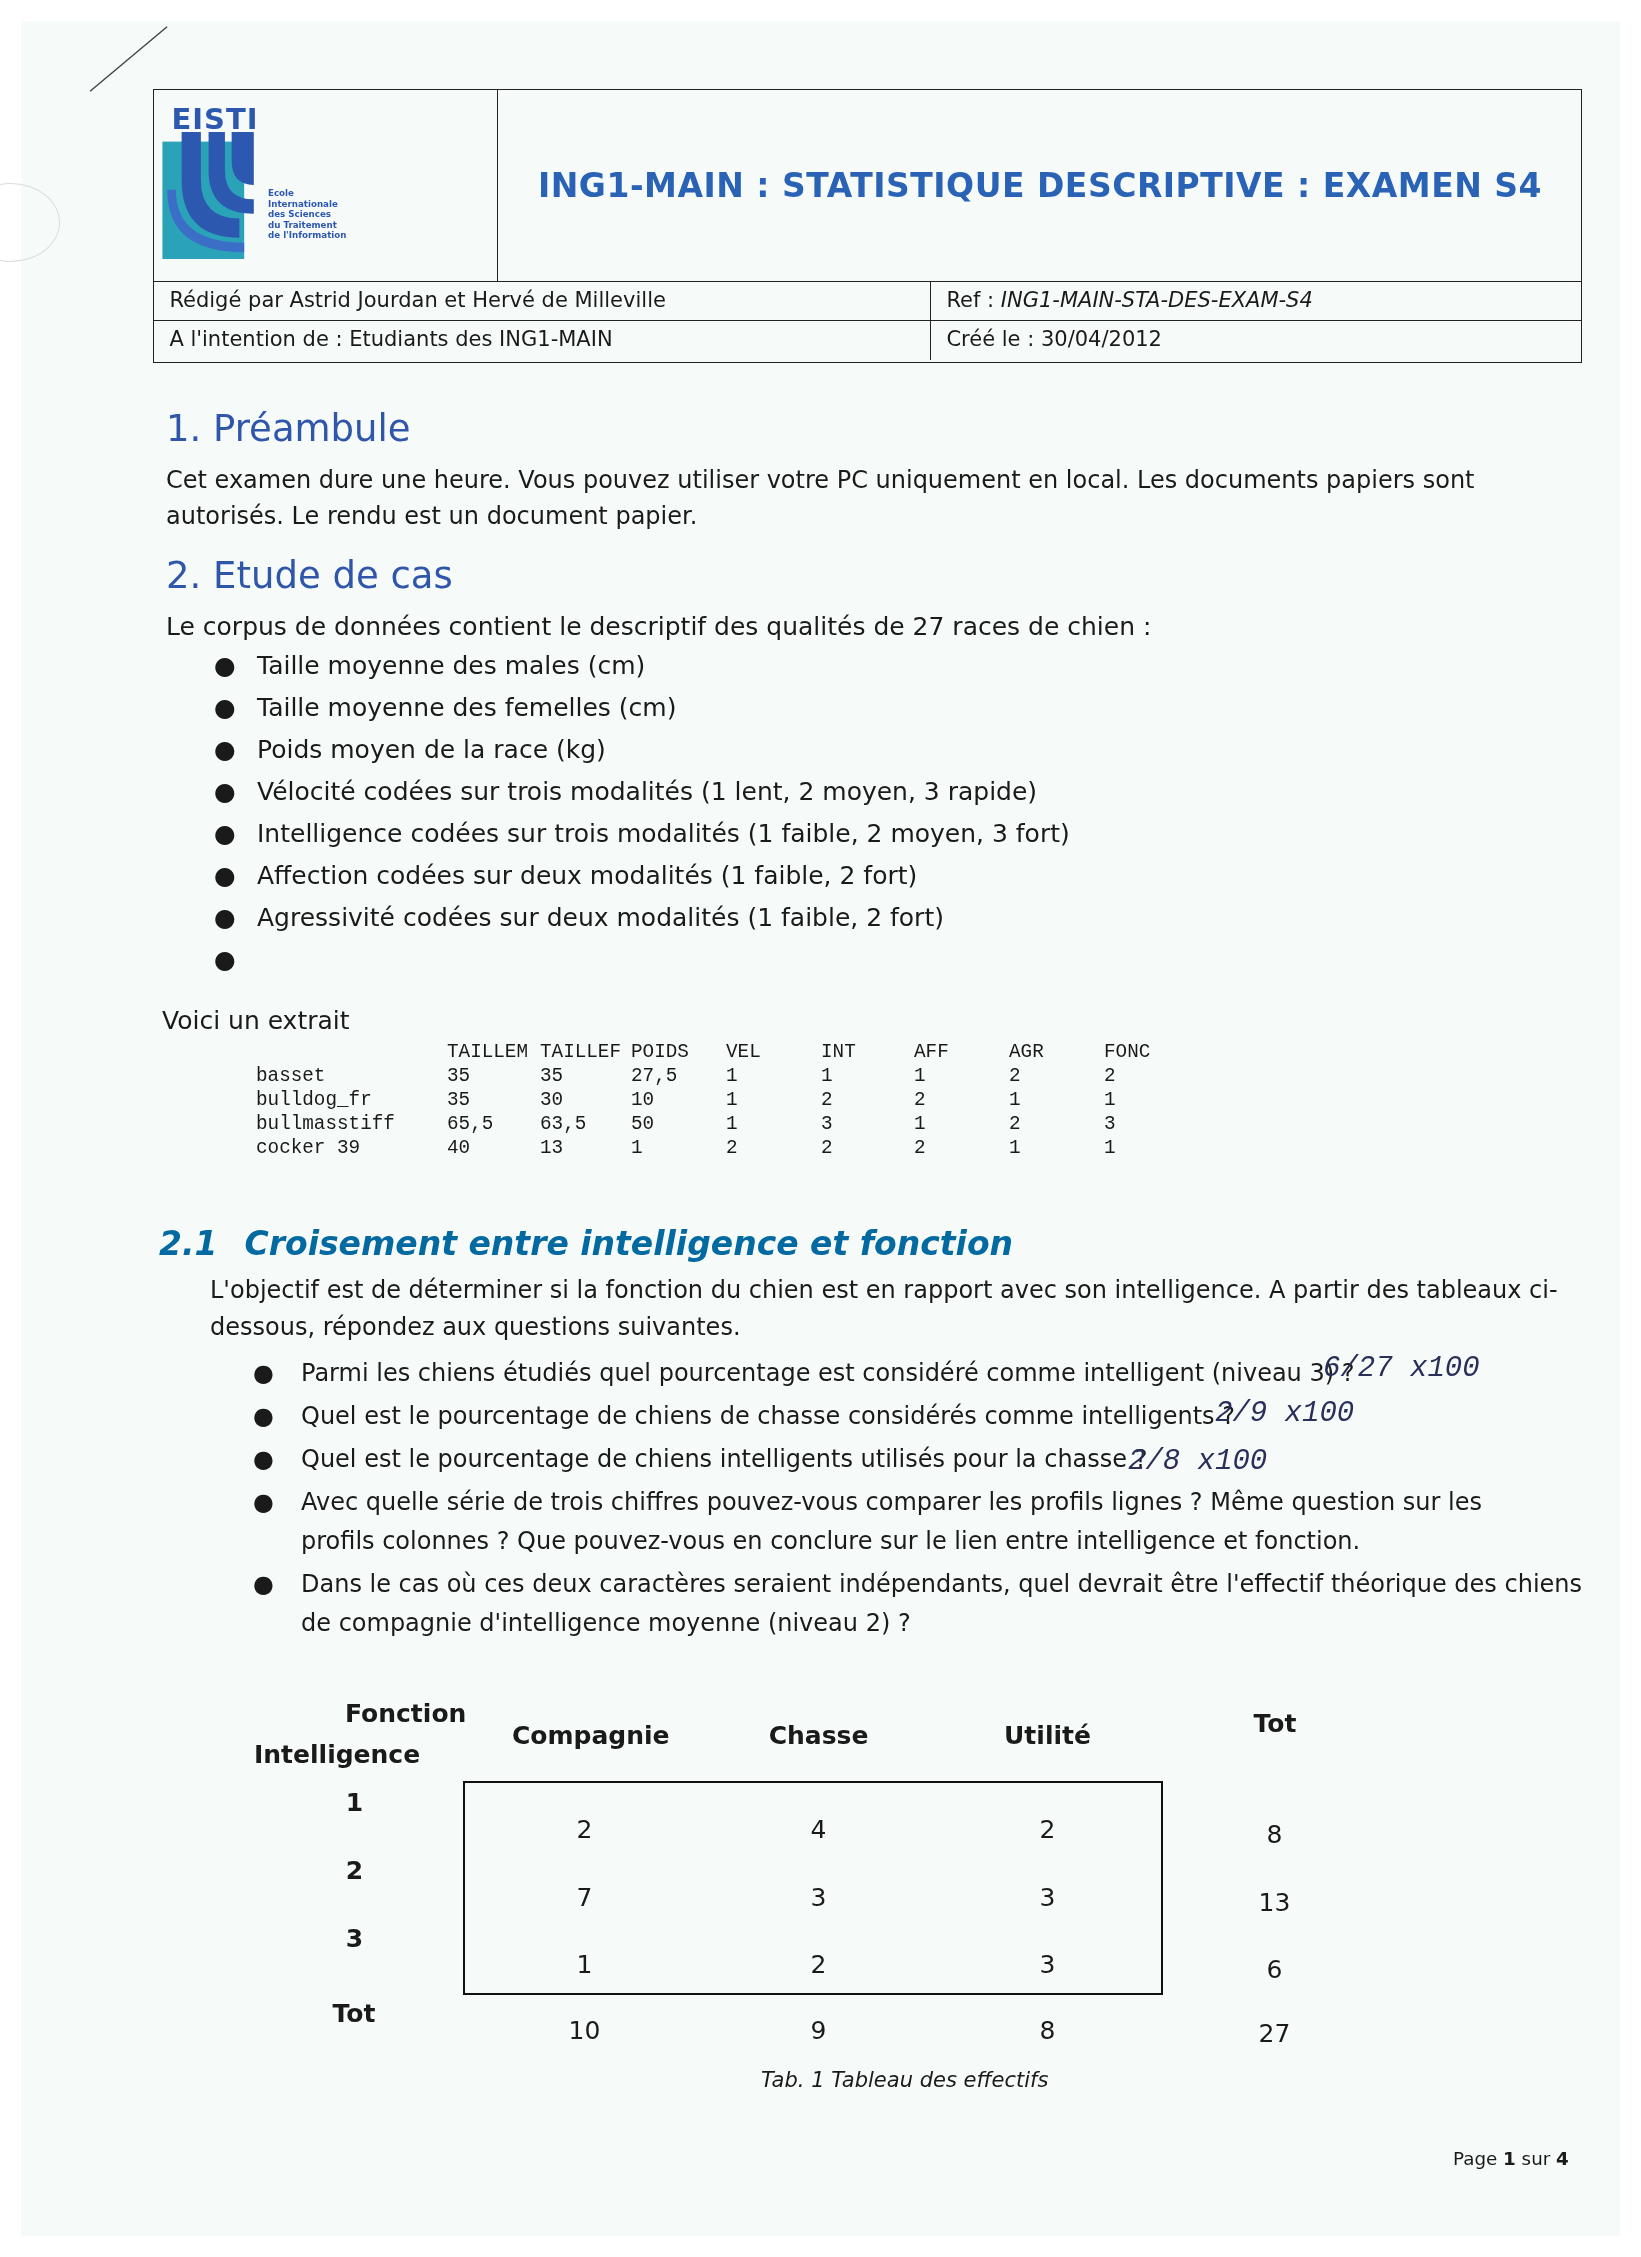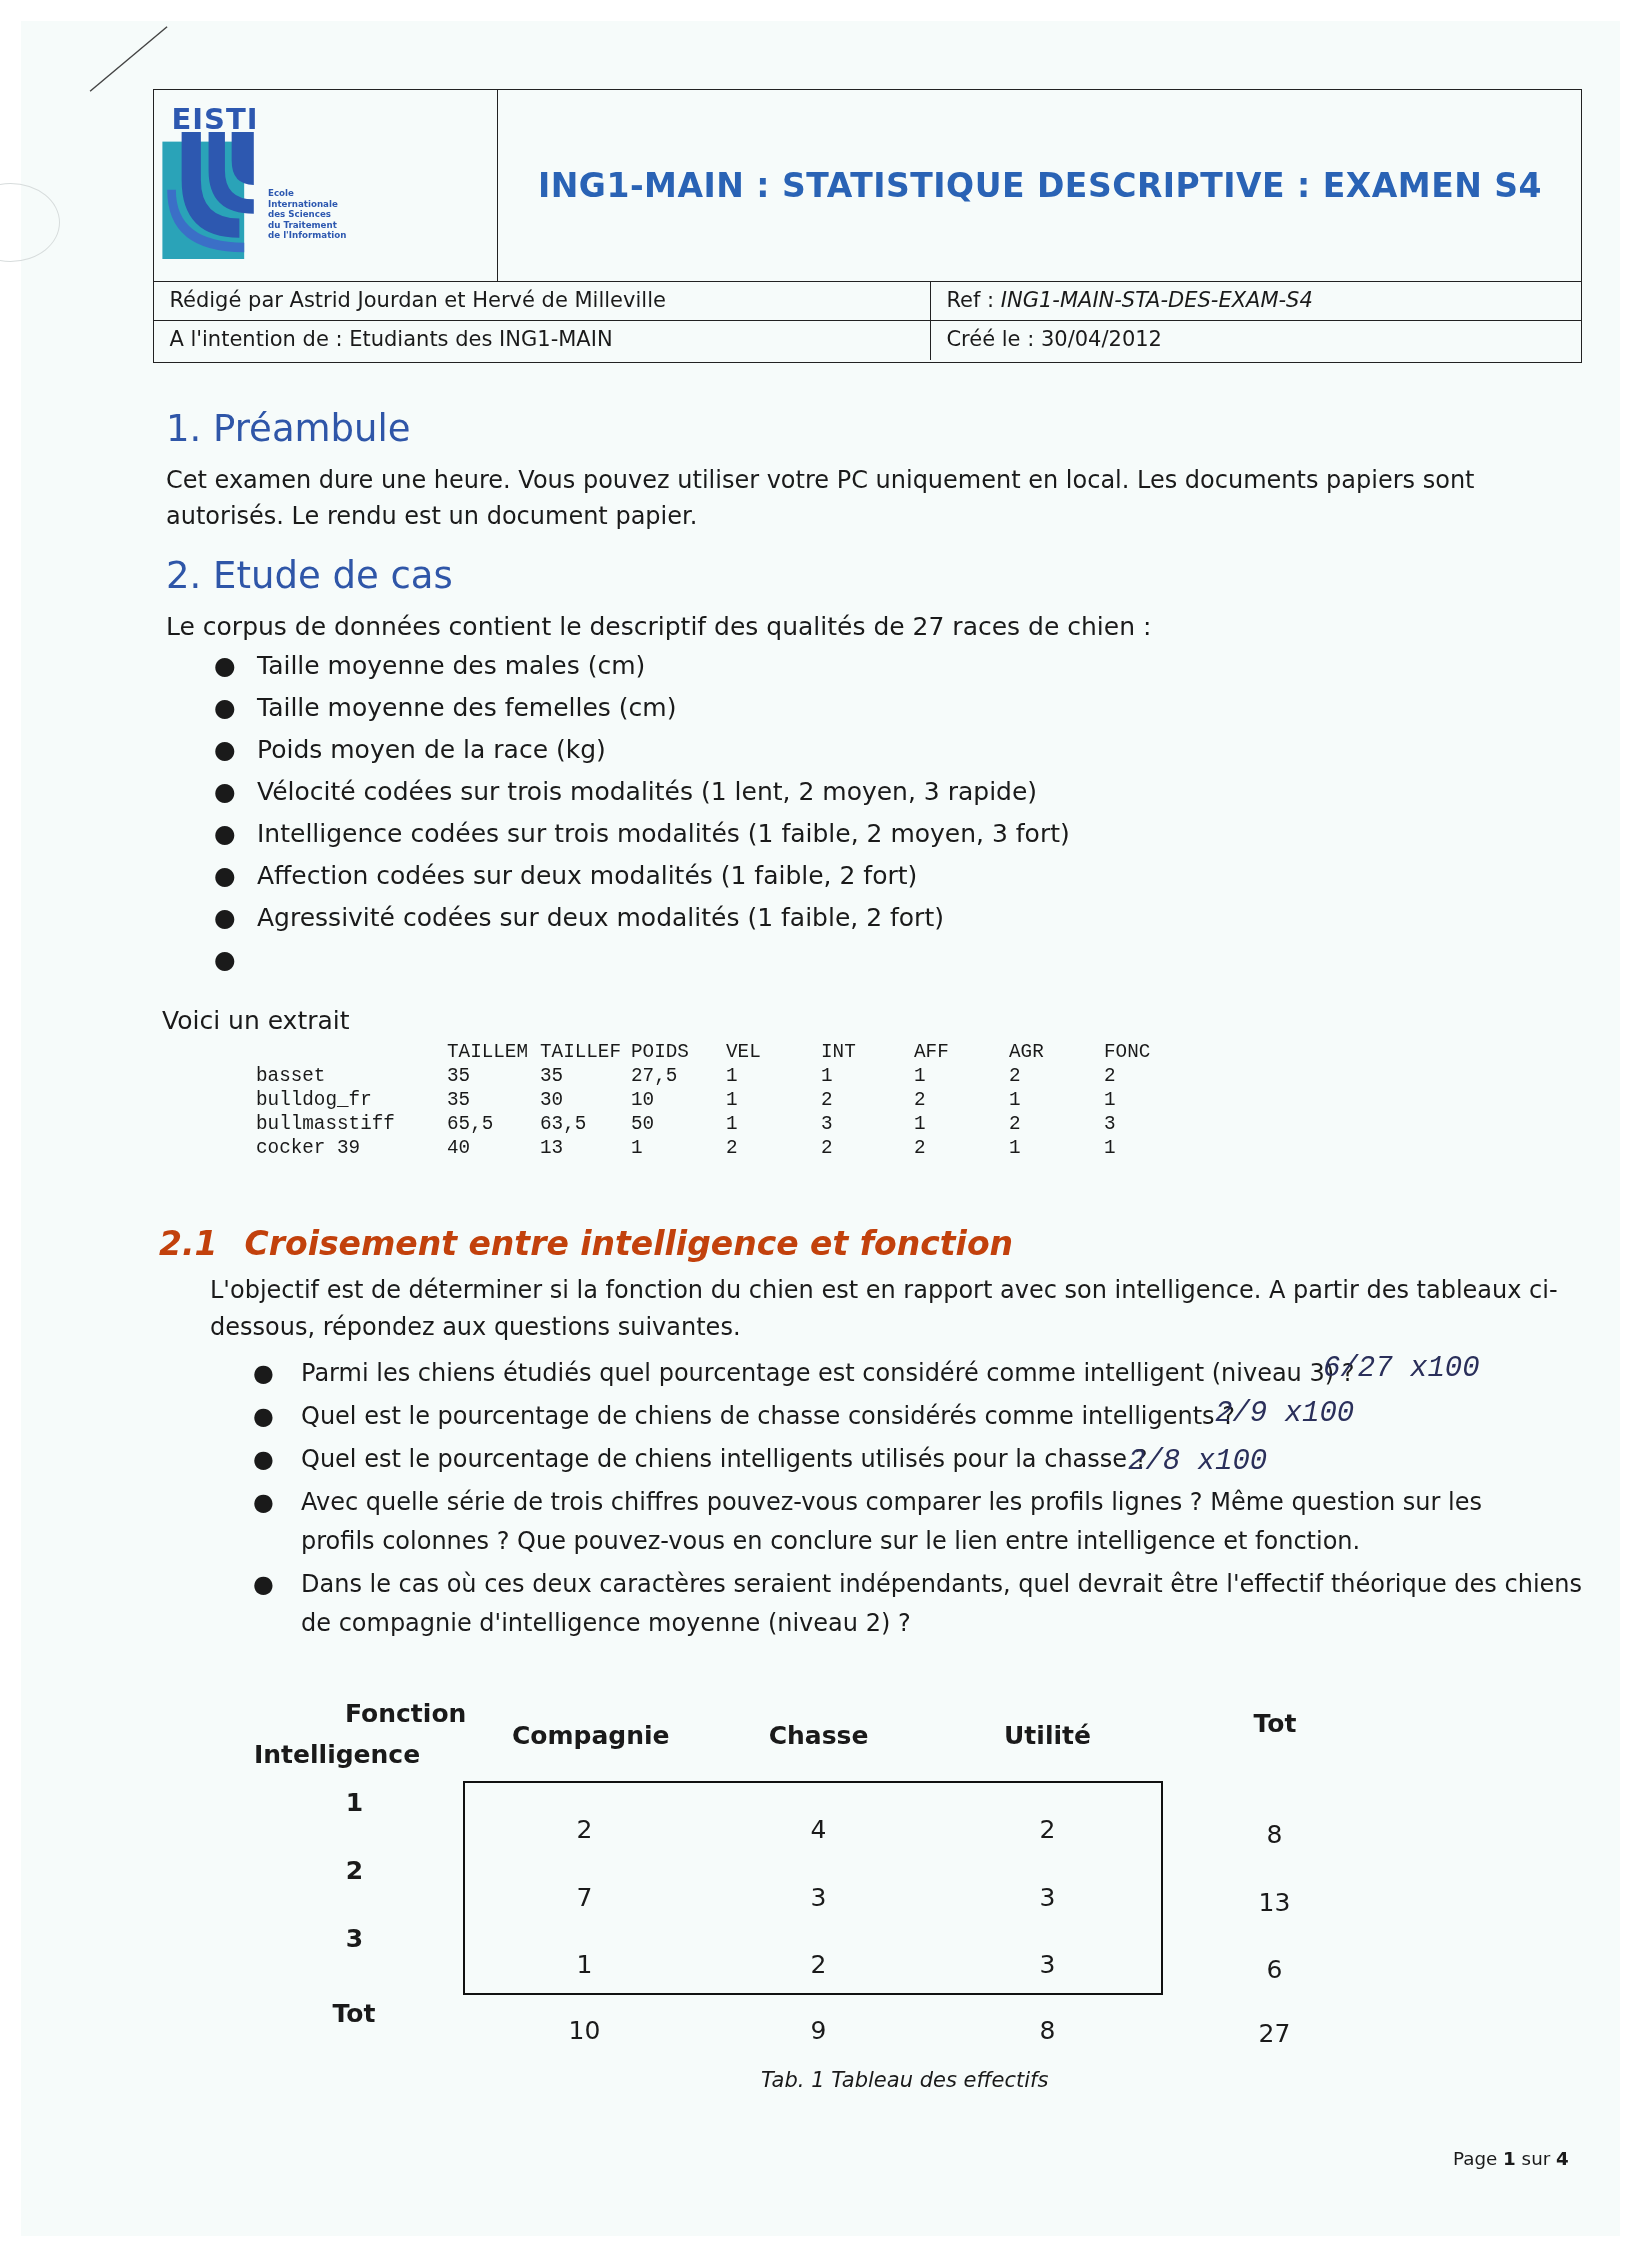--- a/index.html
+++ b/index.html
@@ -30,21 +30,21 @@
 
   h2.sec { margin:0; color:#2f56a8; font-size:37px; font-weight:normal; position:absolute; }
   .para { position:absolute; font-size:24px; line-height:37px; }
   .bullets { position:absolute; margin:0; padding:0; list-style:none; }
   .bullets li { position:relative; font-size:25px; line-height:42px; padding-left:43px; }
   .bullets li .dot { position:absolute; left:0; top:0; }
 
   .extract { position:absolute; left:256px; top:1040px; font-family:"Liberation Mono", monospace; font-size:19.3px; line-height:24px; border-collapse:collapse; }
   .extract td { padding:0; white-space:pre; vertical-align:top; }
 
-  h3.sub { position:absolute; margin:0; font-size:33px; font-weight:bold; font-style:italic; color:#c2410c; }
+  h3.sub { position:absolute; margin:0; font-size:33px; font-weight:bold; font-style:italic; color:#0369a1; }
   .qlist { position:absolute; left:253px; top:1354px; width:1332px; margin:0; padding:0; list-style:none; }
   .qlist li { position:relative; font-size:24px; line-height:39px; padding-left:48px; margin-bottom:3.9px; }
   .qlist li .dot { position:absolute; left:0; top:0; }
 
   .hw { position:absolute; font-family:Liberation Mono, monospace; font-style:italic; color:#2a2f5a; font-size:29px; }
 
   .ct-label { position:absolute; font-size:25px; font-weight:bold; text-align:center; }
   .ct-val { position:absolute; font-size:25px; text-align:center; width:77px; }
   .ct-box { position:absolute; left:463px; top:1781px; width:700px; height:214px; border:2.9px solid #111; box-sizing:border-box; }
   .caption { position:absolute; left:761px; top:2068px; font-size:21px; font-style:italic; }

